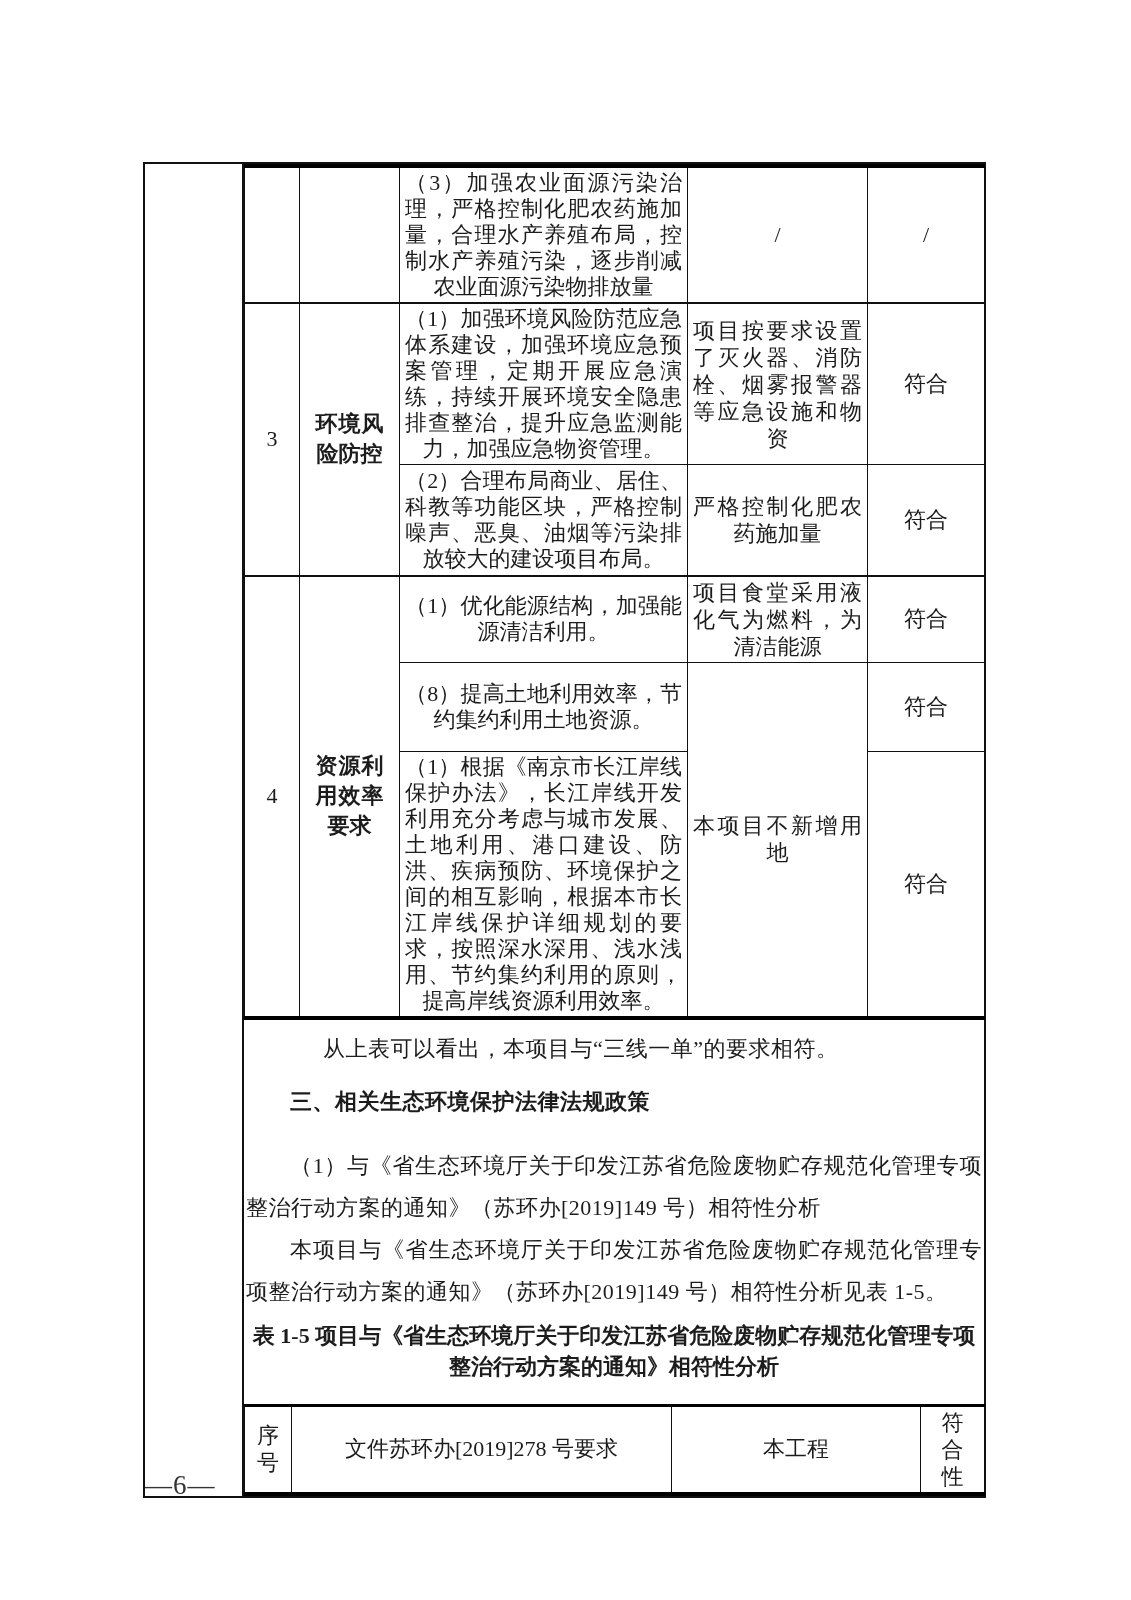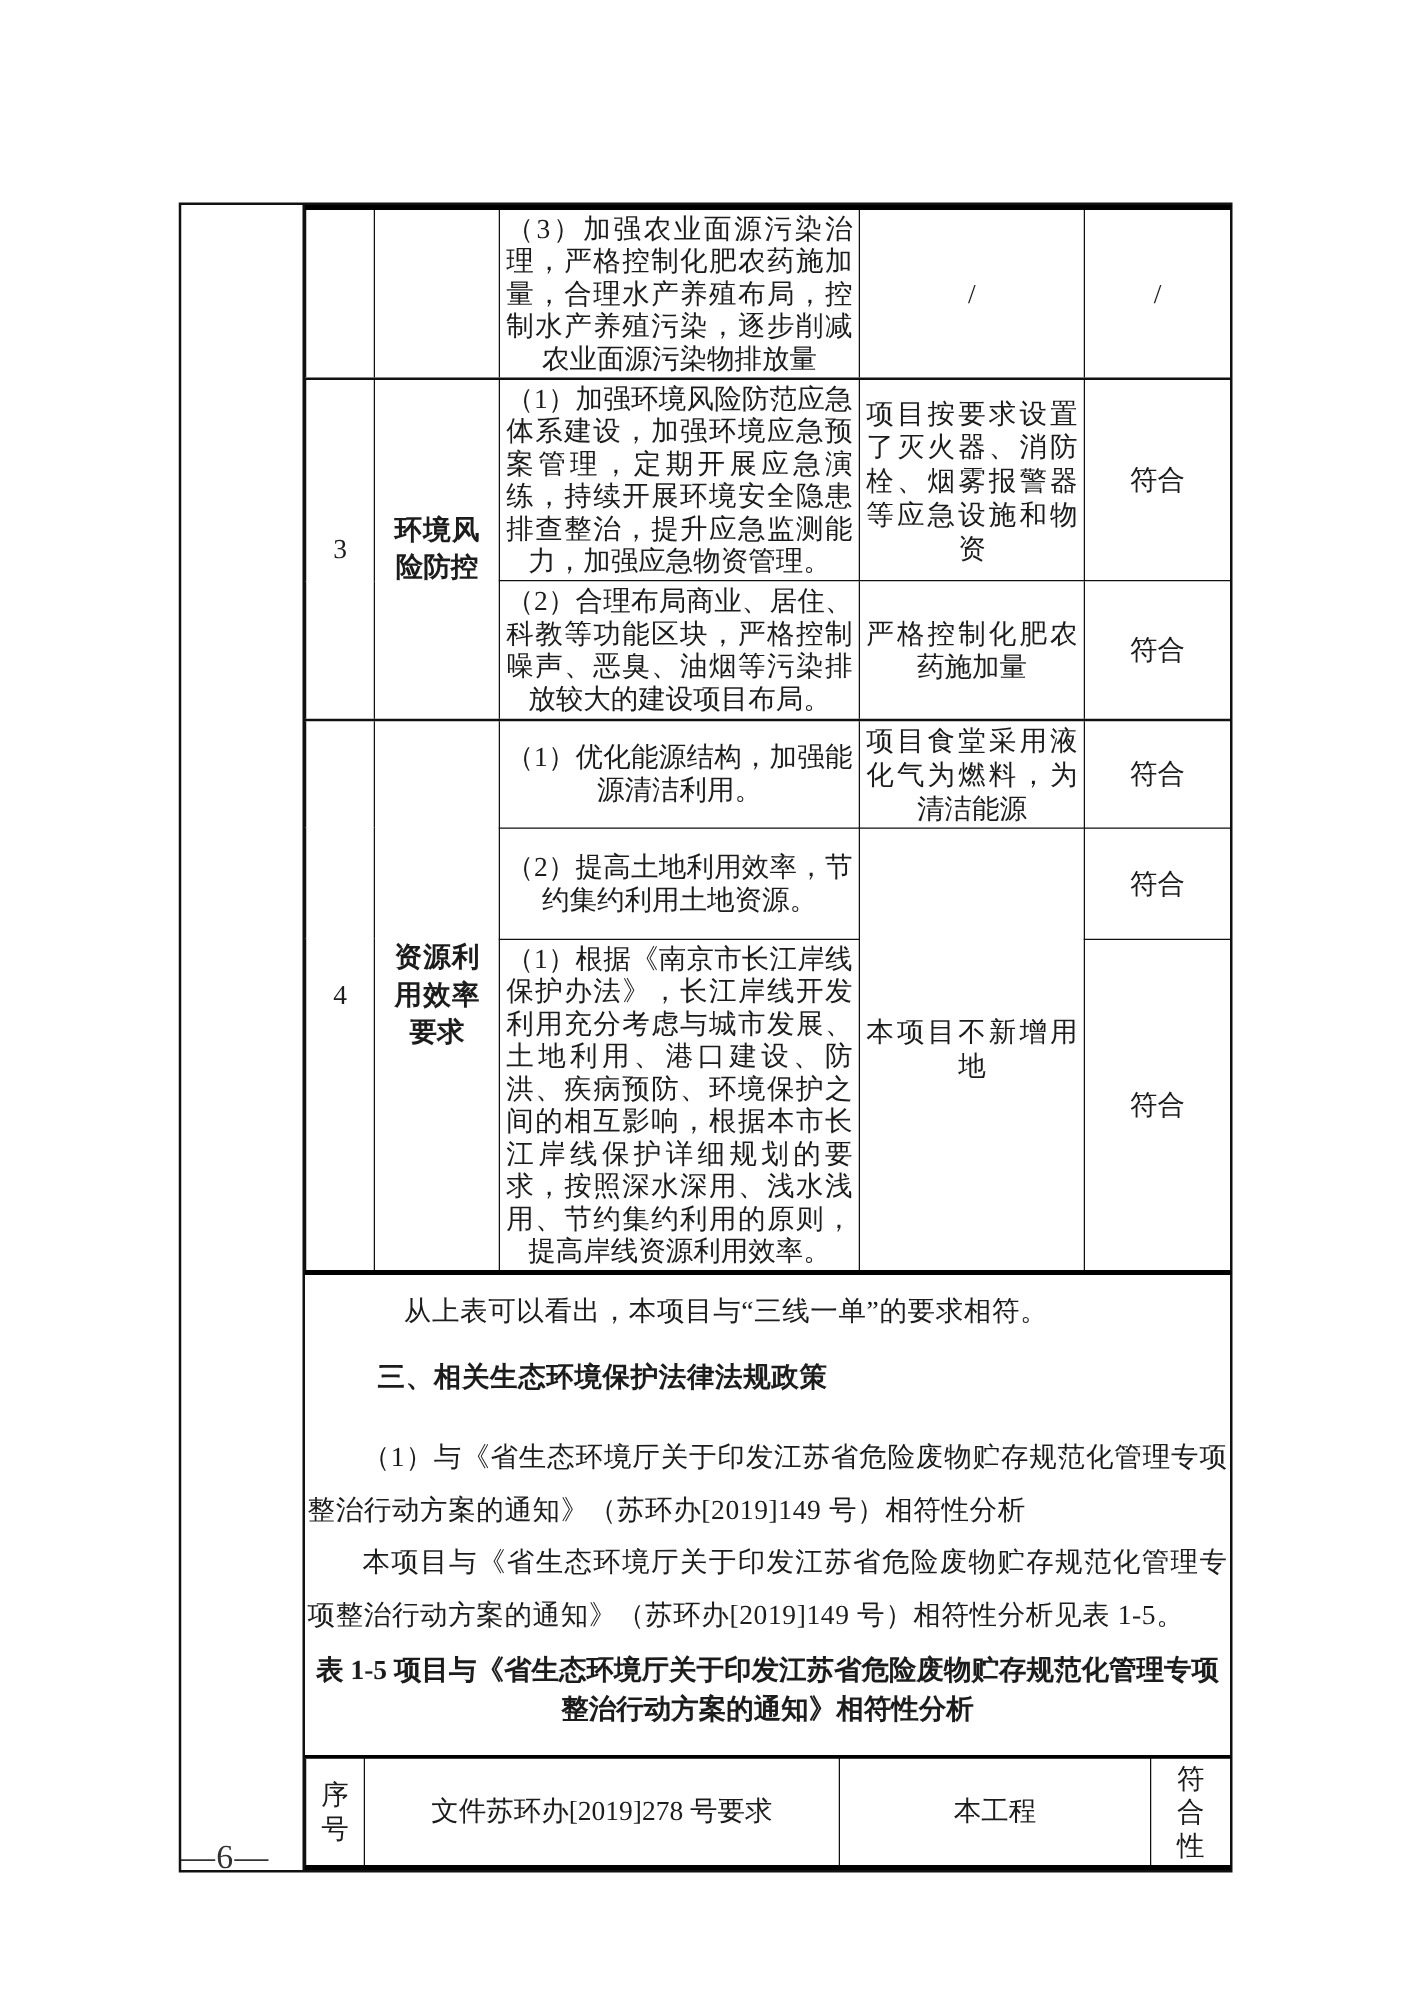--- a/index.html
+++ b/index.html
@@ -59,21 +59,21 @@
     margin:0 0 0 0;padding:0 2px;
     line-height:42px;
     text-align:justify;text-justify:inter-character;
     text-indent:2em;
   }
   .summary{margin-top:9px;line-height:40px;padding-left:35px;}
   .heading{
     margin-top:12px;line-height:42px;
     font-weight:bold;text-indent:2em;
     font-size:22px;letter-spacing:0.5px;
-    padding:0 14px;
+    padding:0 2px;
   }
   .caption{
     margin-top:7px;line-height:31px;
     font-weight:bold;text-align:center;
     font-size:22px;letter-spacing:0;
     padding:0 1px;
   }
 
   
   .table15{border-top:3px solid #000;border-bottom:4px solid #000;margin-top:15px;}
@@ -137,21 +137,21 @@
         <tr class="major-sep" style="height:85px;">
           <td class="c-seq" rowspan="3">4</td>
           <td class="c-cat" rowspan="3">
             <span class="cat-inner">资源利用效率要求</span>
           </td>
           <td class="c-req">（1）优化能源结构，加强能源清洁利用。</td>
           <td class="c-proj">项目食堂采用液化气为燃料，为清洁能源</td>
           <td class="c-conf">符合</td>
         </tr>
         <tr style="height:89px;">
-          <td class="c-req">（2）提高土地利用效率，节约集约利用土地资源。</td>
+          <td class="c-req">（8）提高土地利用效率，节约集约利用土地资源。</td>
           <td class="c-proj" rowspan="2">本项目不新增用地</td>
           <td class="c-conf">符合</td>
         </tr>
         <tr style="height:230px;">
           <td class="c-req">（1）根据《南京市长江岸线保护办法》，长江岸线开发利用充分考虑与城市发展、土地利用、港口建设、防洪、疾病预防、环境保护之间的相互影响，根据本市长江岸线保护详细规划的要求，按照深水深用、浅水浅用、节约集约利用的原则，提高岸线资源利用效率。</td>
           <td class="c-conf">符合</td>
         </tr>
       </tbody>
         </table>
 

